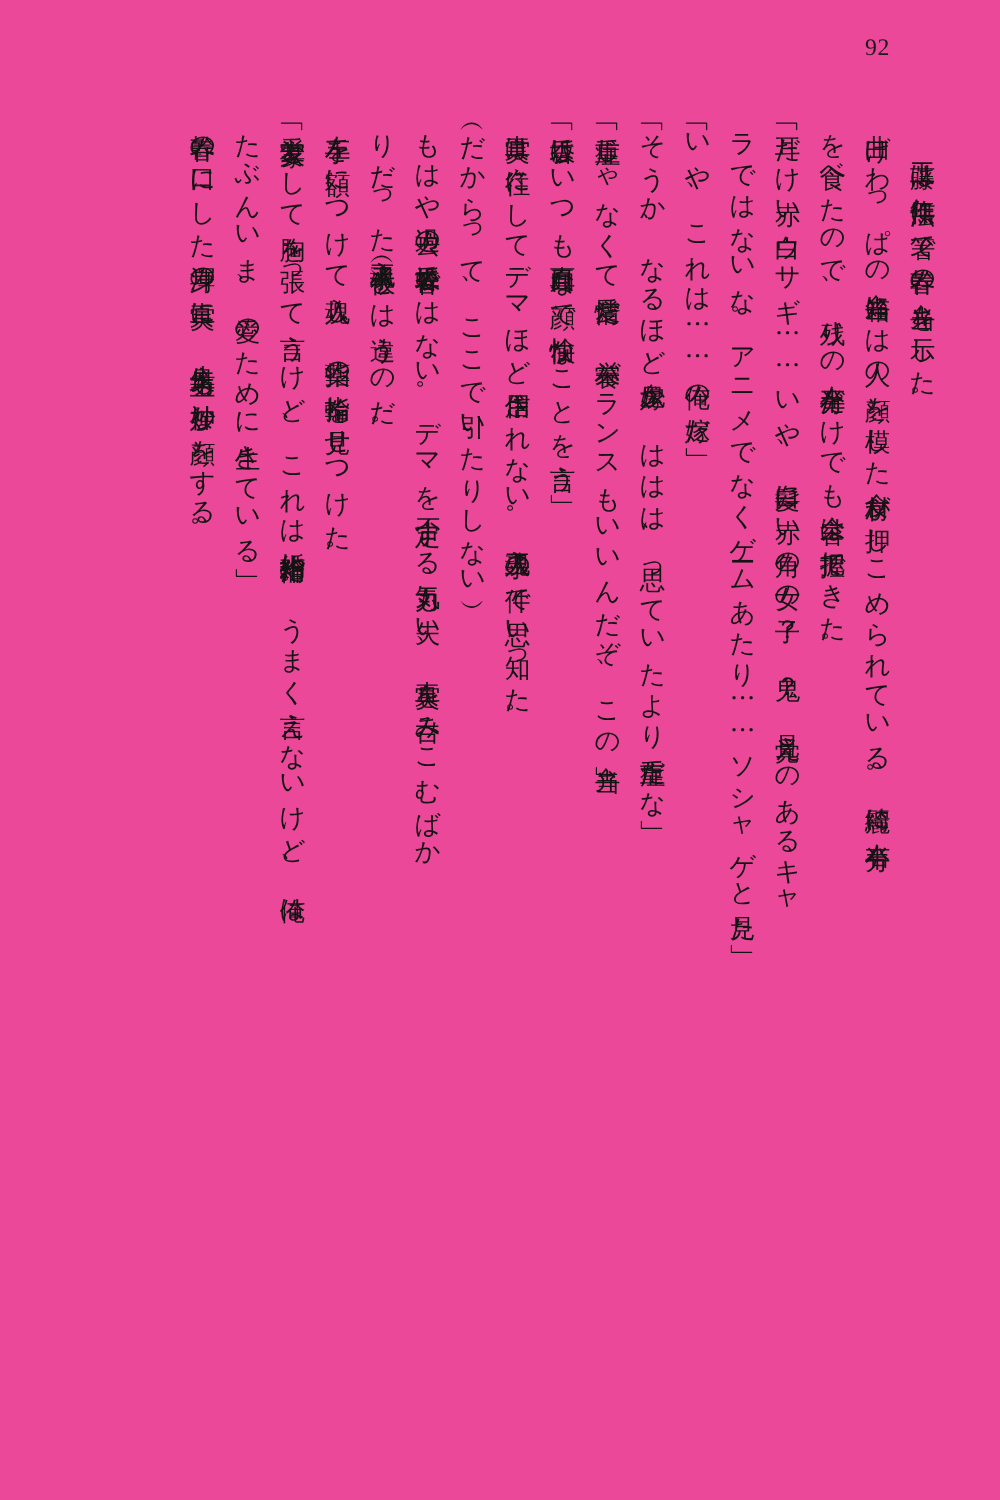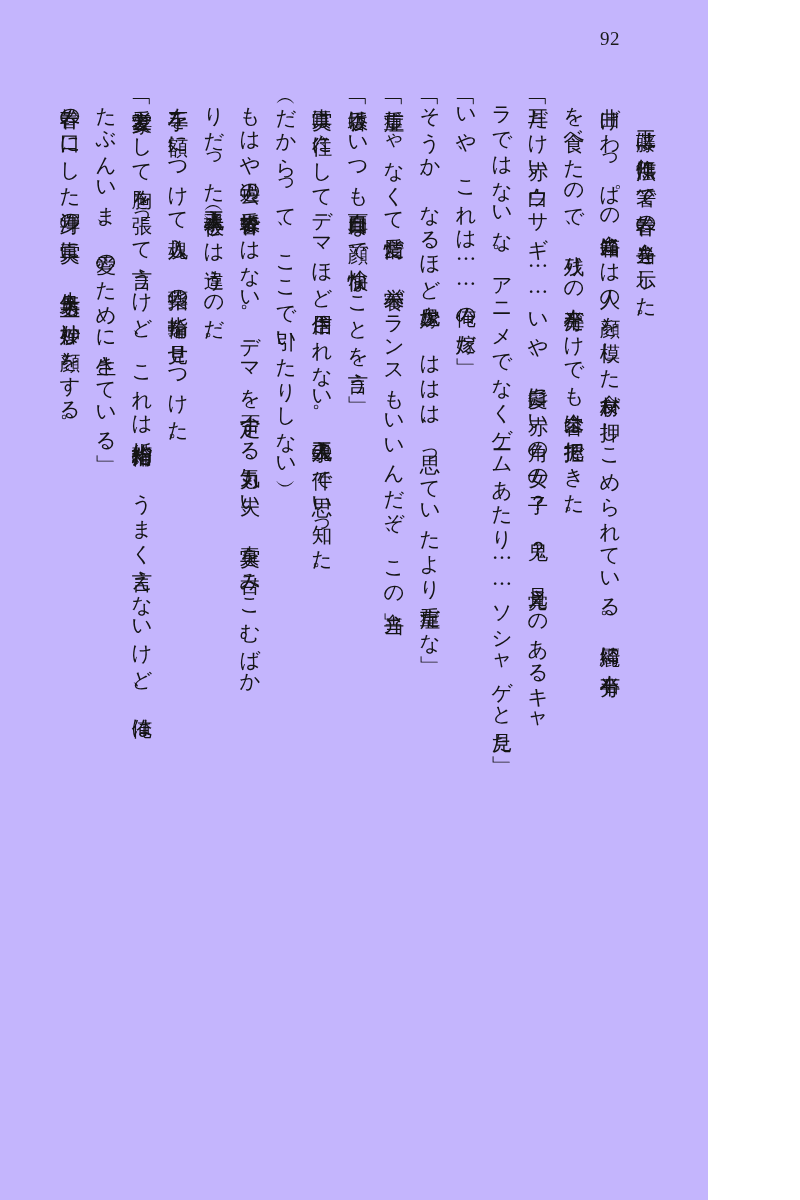--- a/index.html
+++ b/index.html
@@ -10,24 +10,24 @@
   body {
     width: 800px;
     height: 1200px;
     font-family: "Liberation Serif", "DejaVu Serif", serif;
     color: #111111;
     overflow: hidden;
     position: relative;
   }
   .page {
     position: relative;
-    width: 708px;
+    width: 800px;
     height: 1200px;
     box-sizing: border-box;
-    background: #c4b5fd;
+    background: #ec4899;
     padding-left: 47px;
   }
   .page-number {
     position: absolute;
     top: 28px;
     right: 88px;
     font-size: 19px;
     letter-spacing: 0.5px;
     color: #1a1a1a;
     font-family: "Liberation Serif", "DejaVu Serif", serif;

